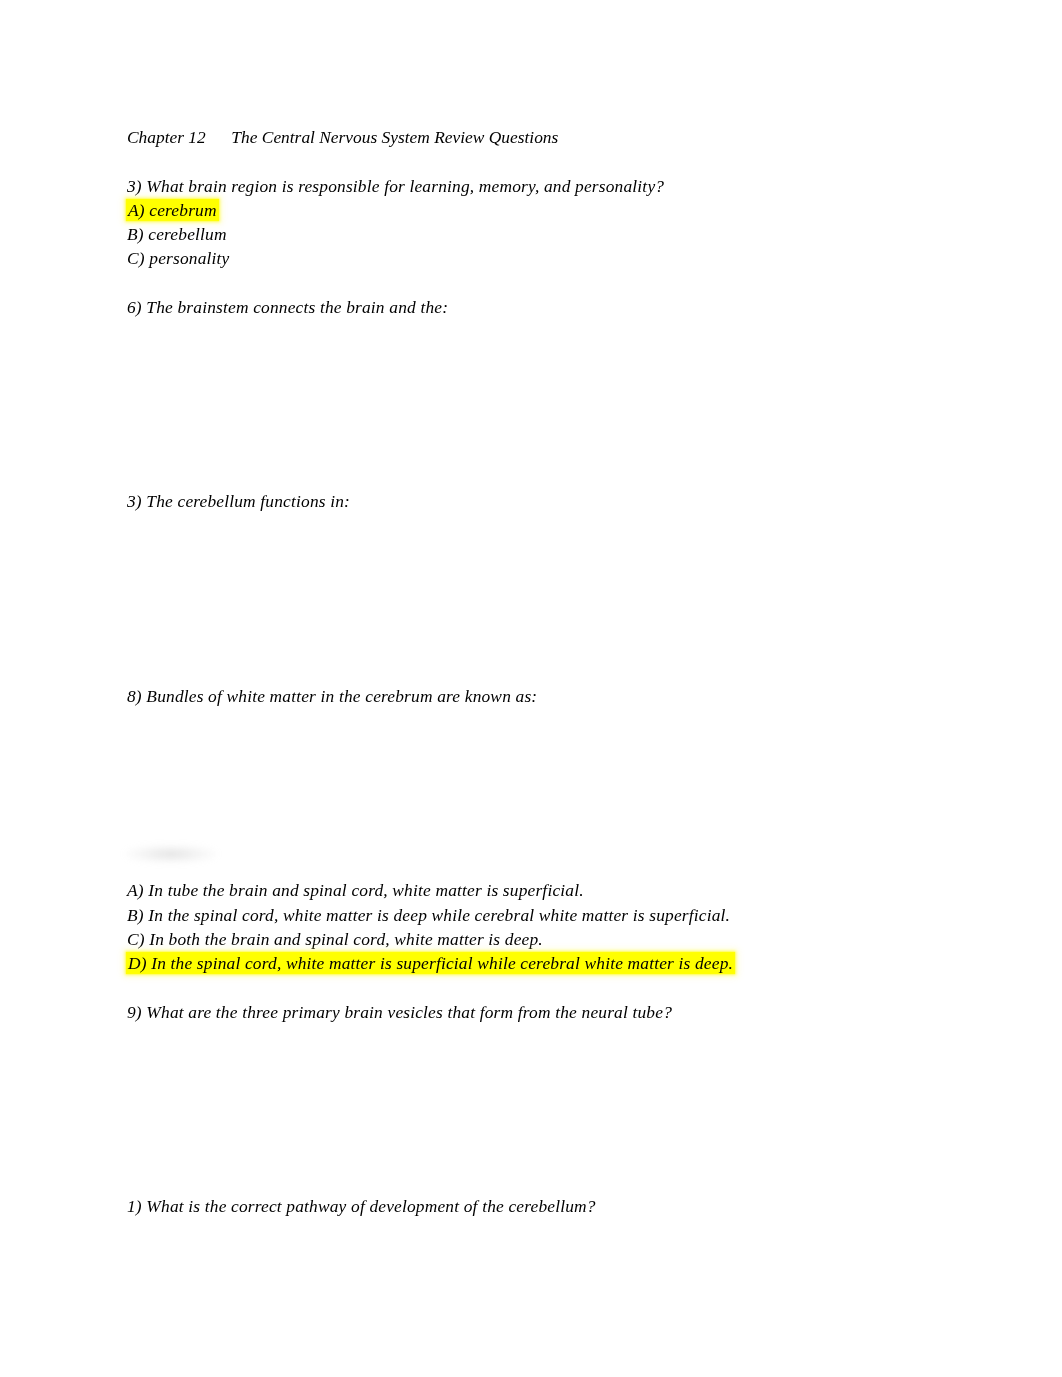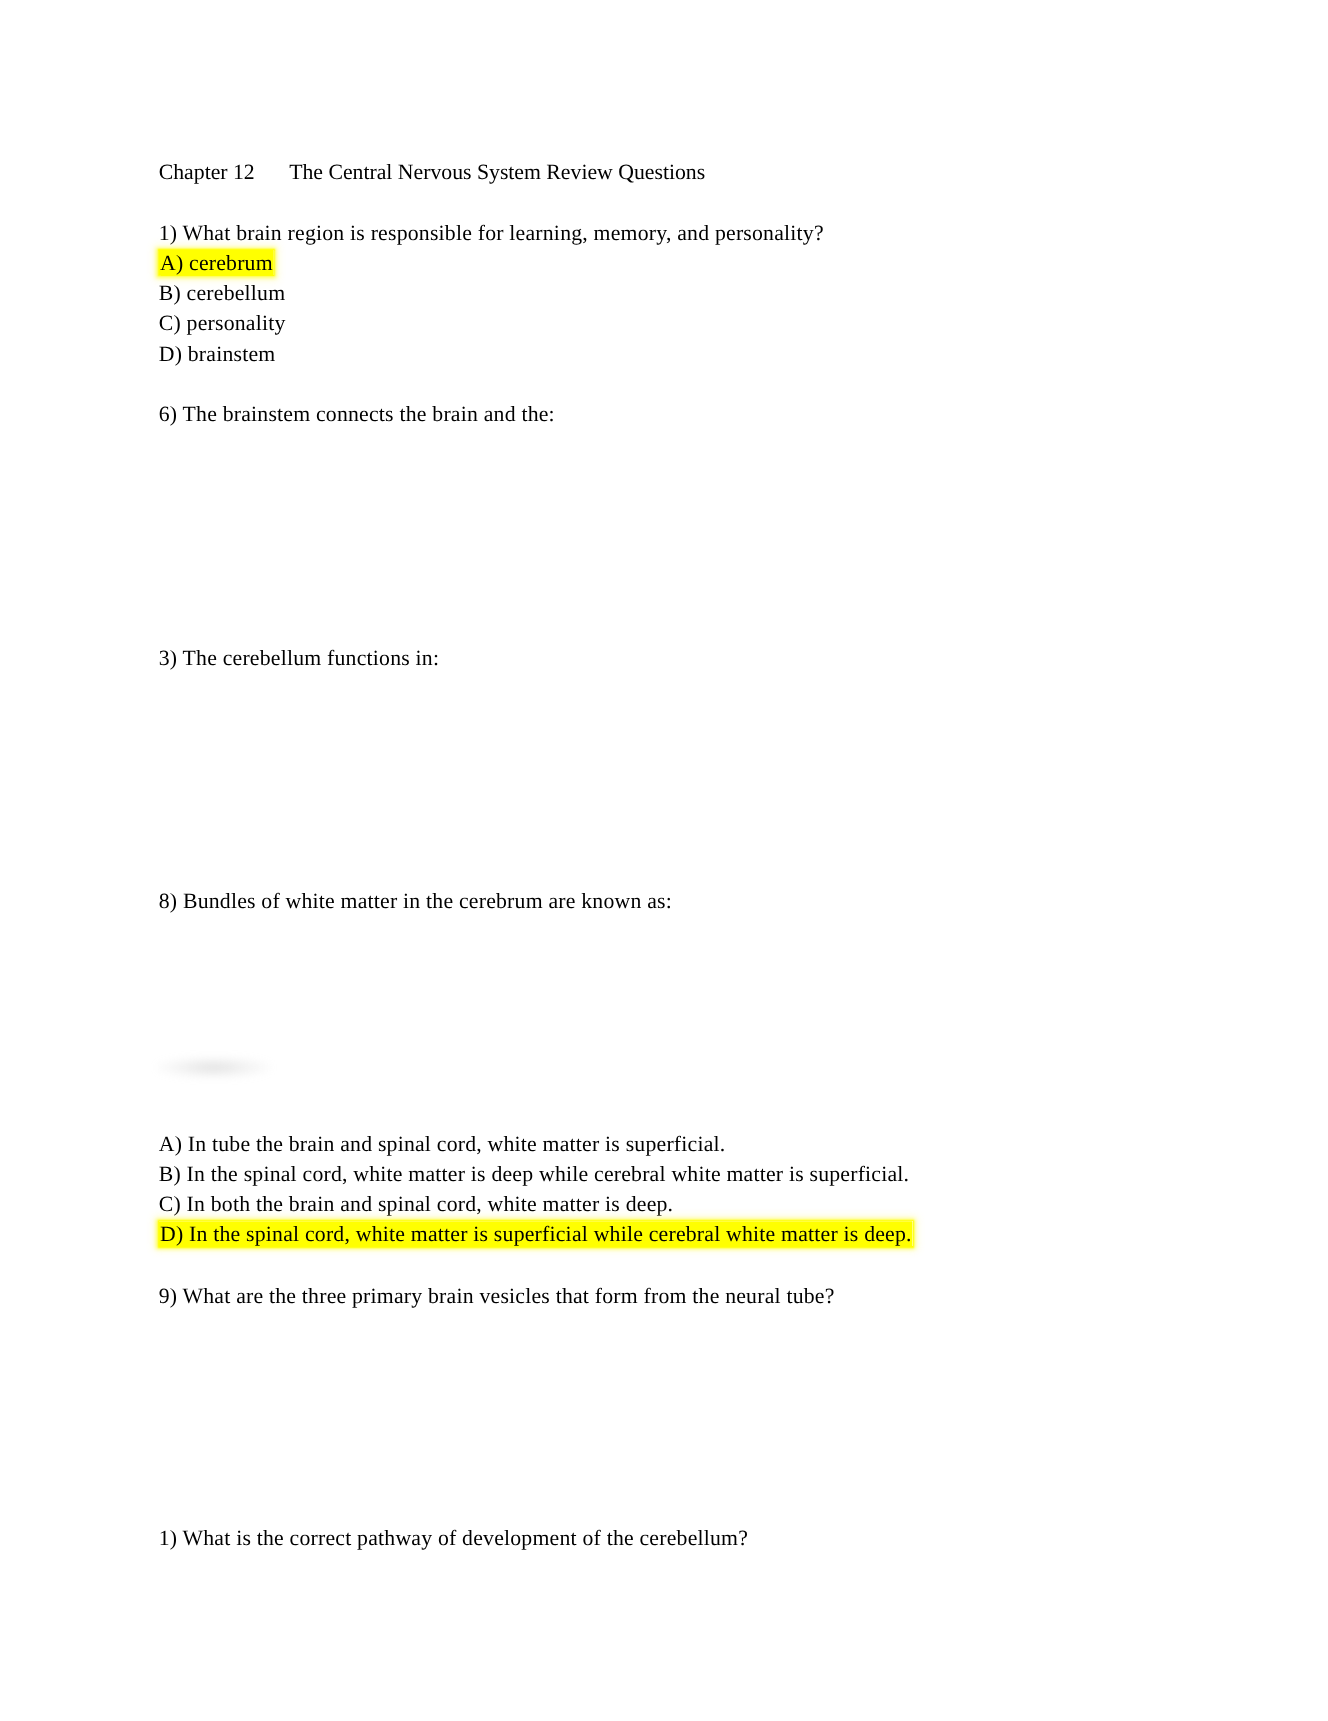--- a/index.html
+++ b/index.html
@@ -12,20 +12,21 @@
     font-family: "Liberation Serif", "DejaVu Serif", serif;
     color: #000000;
     -webkit-font-smoothing: antialiased;
   }
   #page {
     position: relative;
     width: 846px;
     height: 1377px;
     background: #ffffff;
     overflow: hidden;
+    font-style: italic;
   }
   .doc {
     position: absolute;
     left: 127px;
     top: 125px;
     width: 820px;
   }
   .line {
     font-size: 17.4px;
     line-height: 24.3px;
@@ -72,25 +73,24 @@
 
 <div id="page">
 
   <div class="doc">
 
     <div class="title">Chapter 12	The Central Nervous System Review Questions</div>
 
     <div class="blank-line"></div>
 
     <div class="q-block">
-      <div class="line">1) What brain region is responsible for learning, memory, and personality?</div>
+      <div class="line">3) What brain region is responsible for learning, memory, and personality?</div>
       <div class="line"><span class="hl">A) cerebrum</span></div>
       <div class="line">B) cerebellum</div>
       <div class="line">C) personality</div>
-      <div class="line">D) brainstem</div>
     </div>
 
     <div class="blank-line"></div>
 
     <div class="q-block">
       <div class="line">6) The brainstem connects the brain and the:</div>
       <div class="blank-line"></div>
       <div class="blank-line"></div>
       <div class="blank-line"></div>
       <div class="blank-line"></div>

